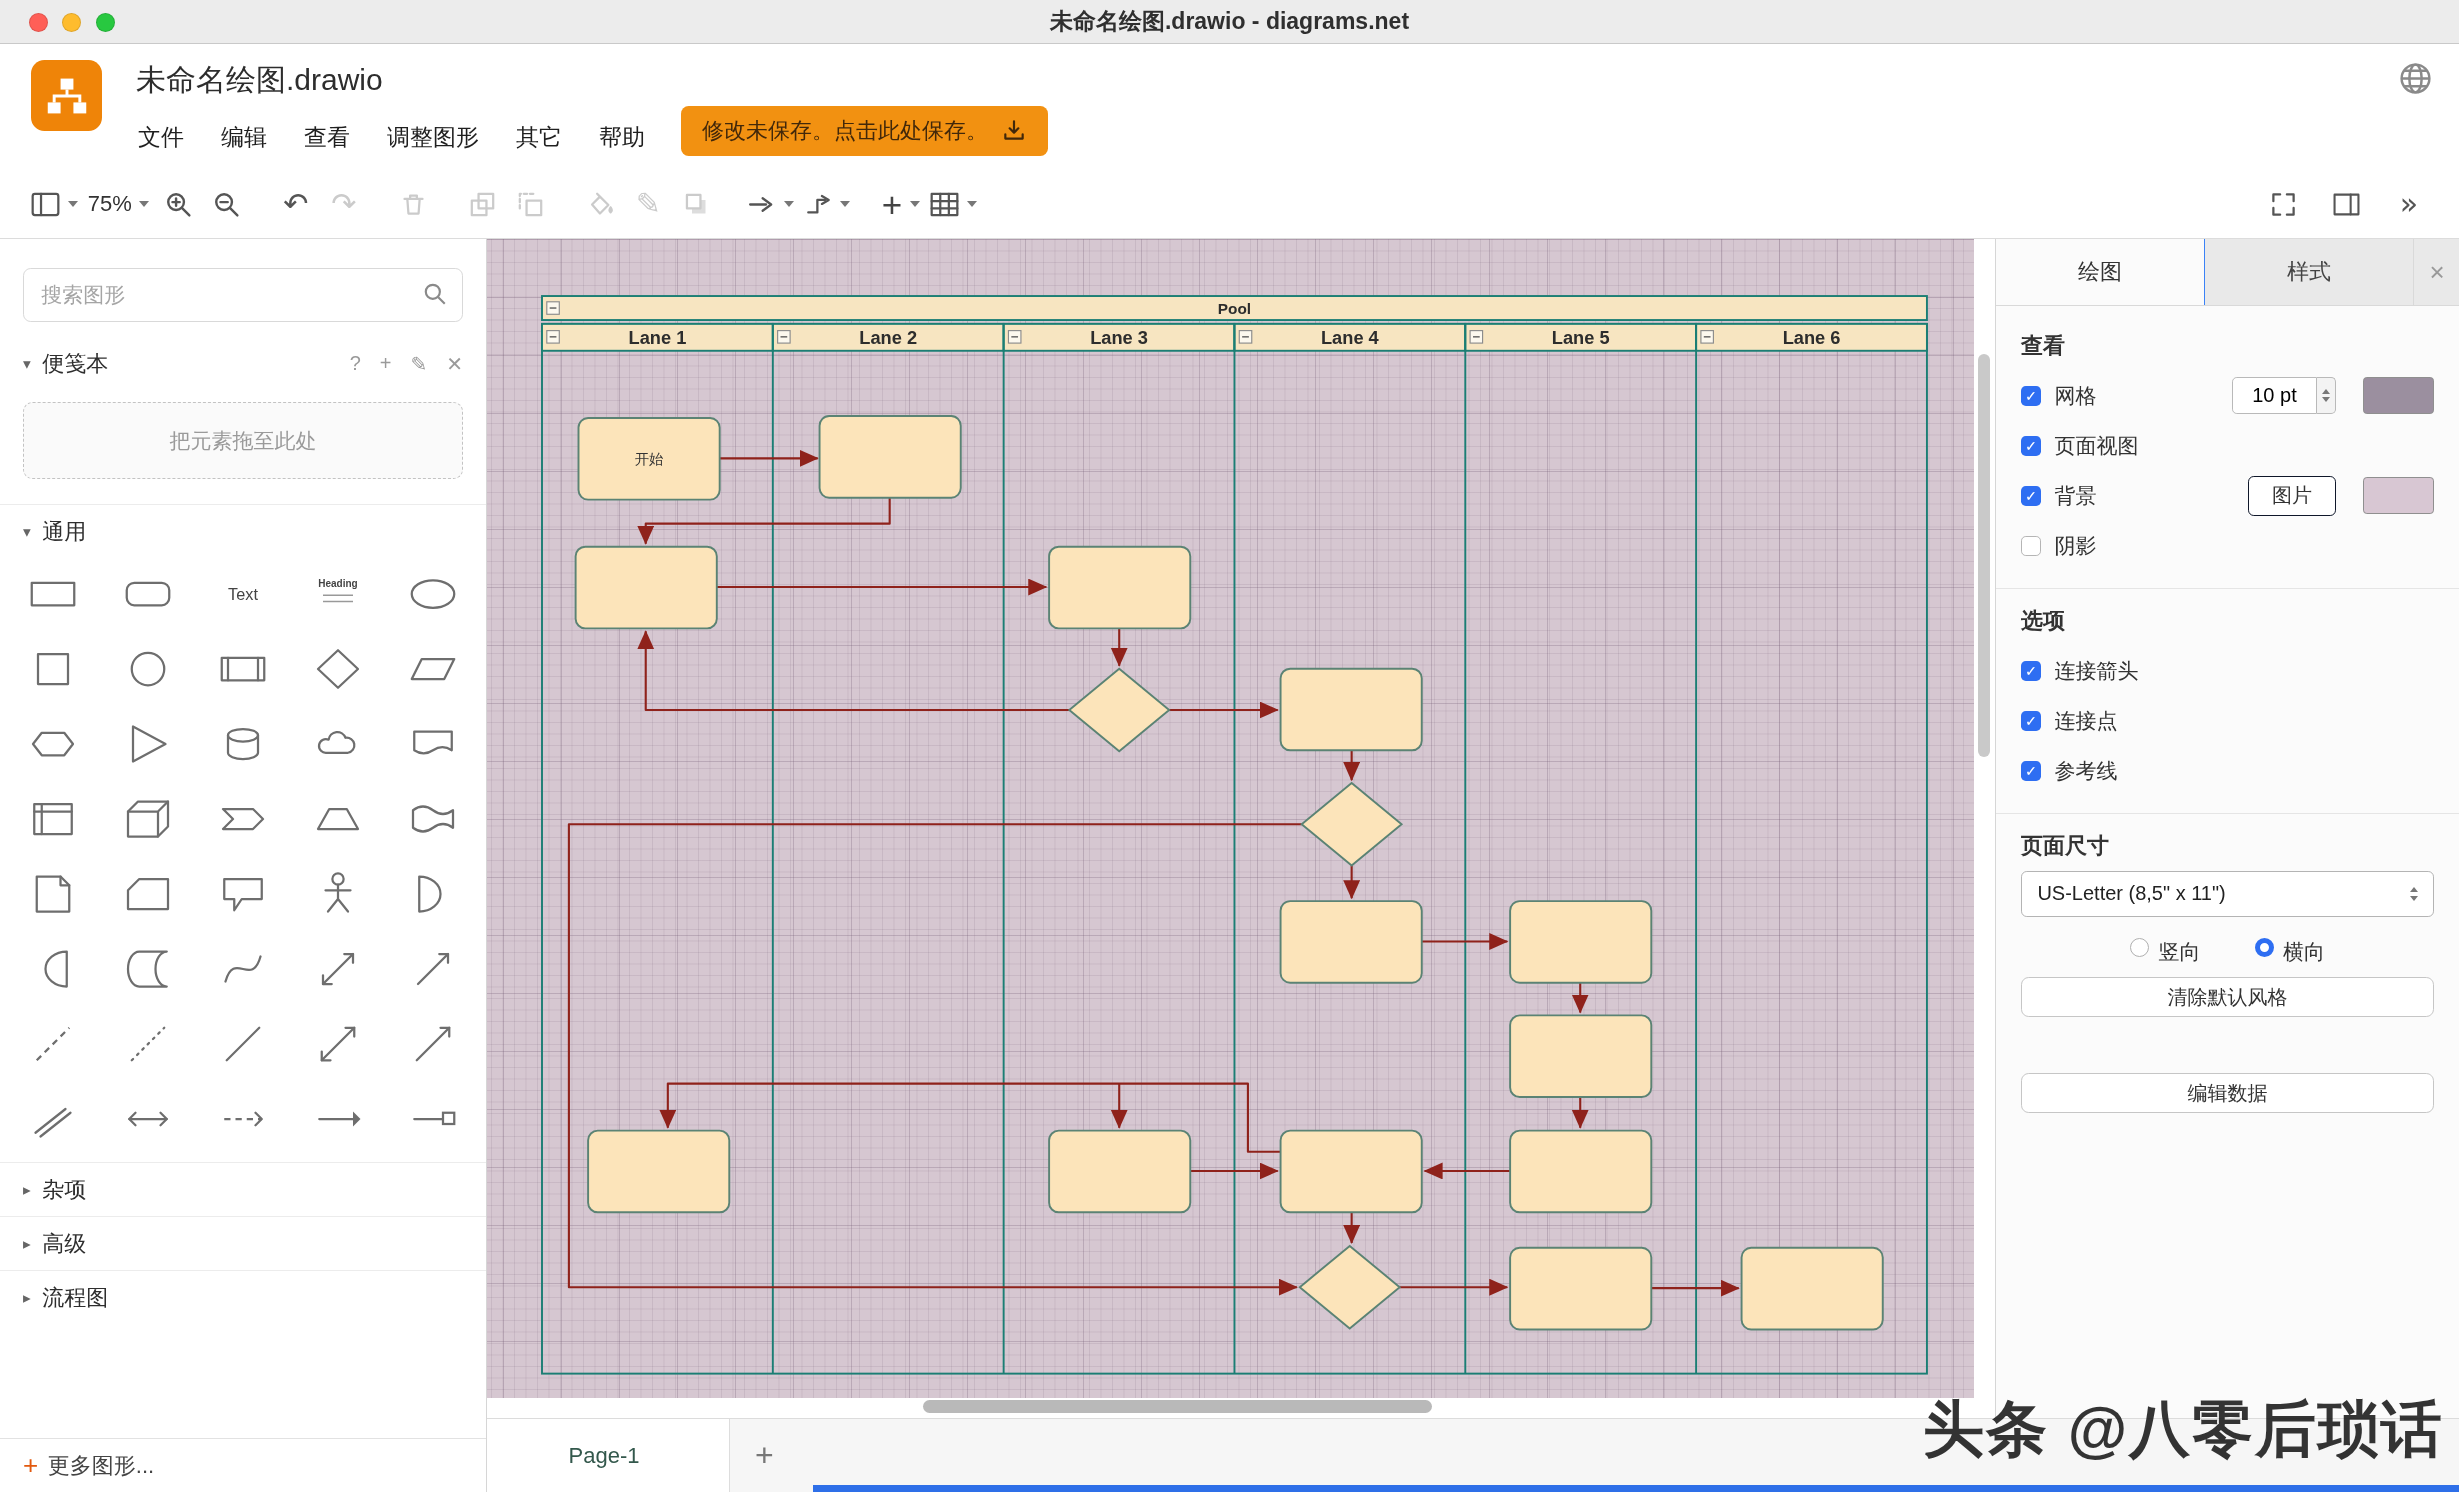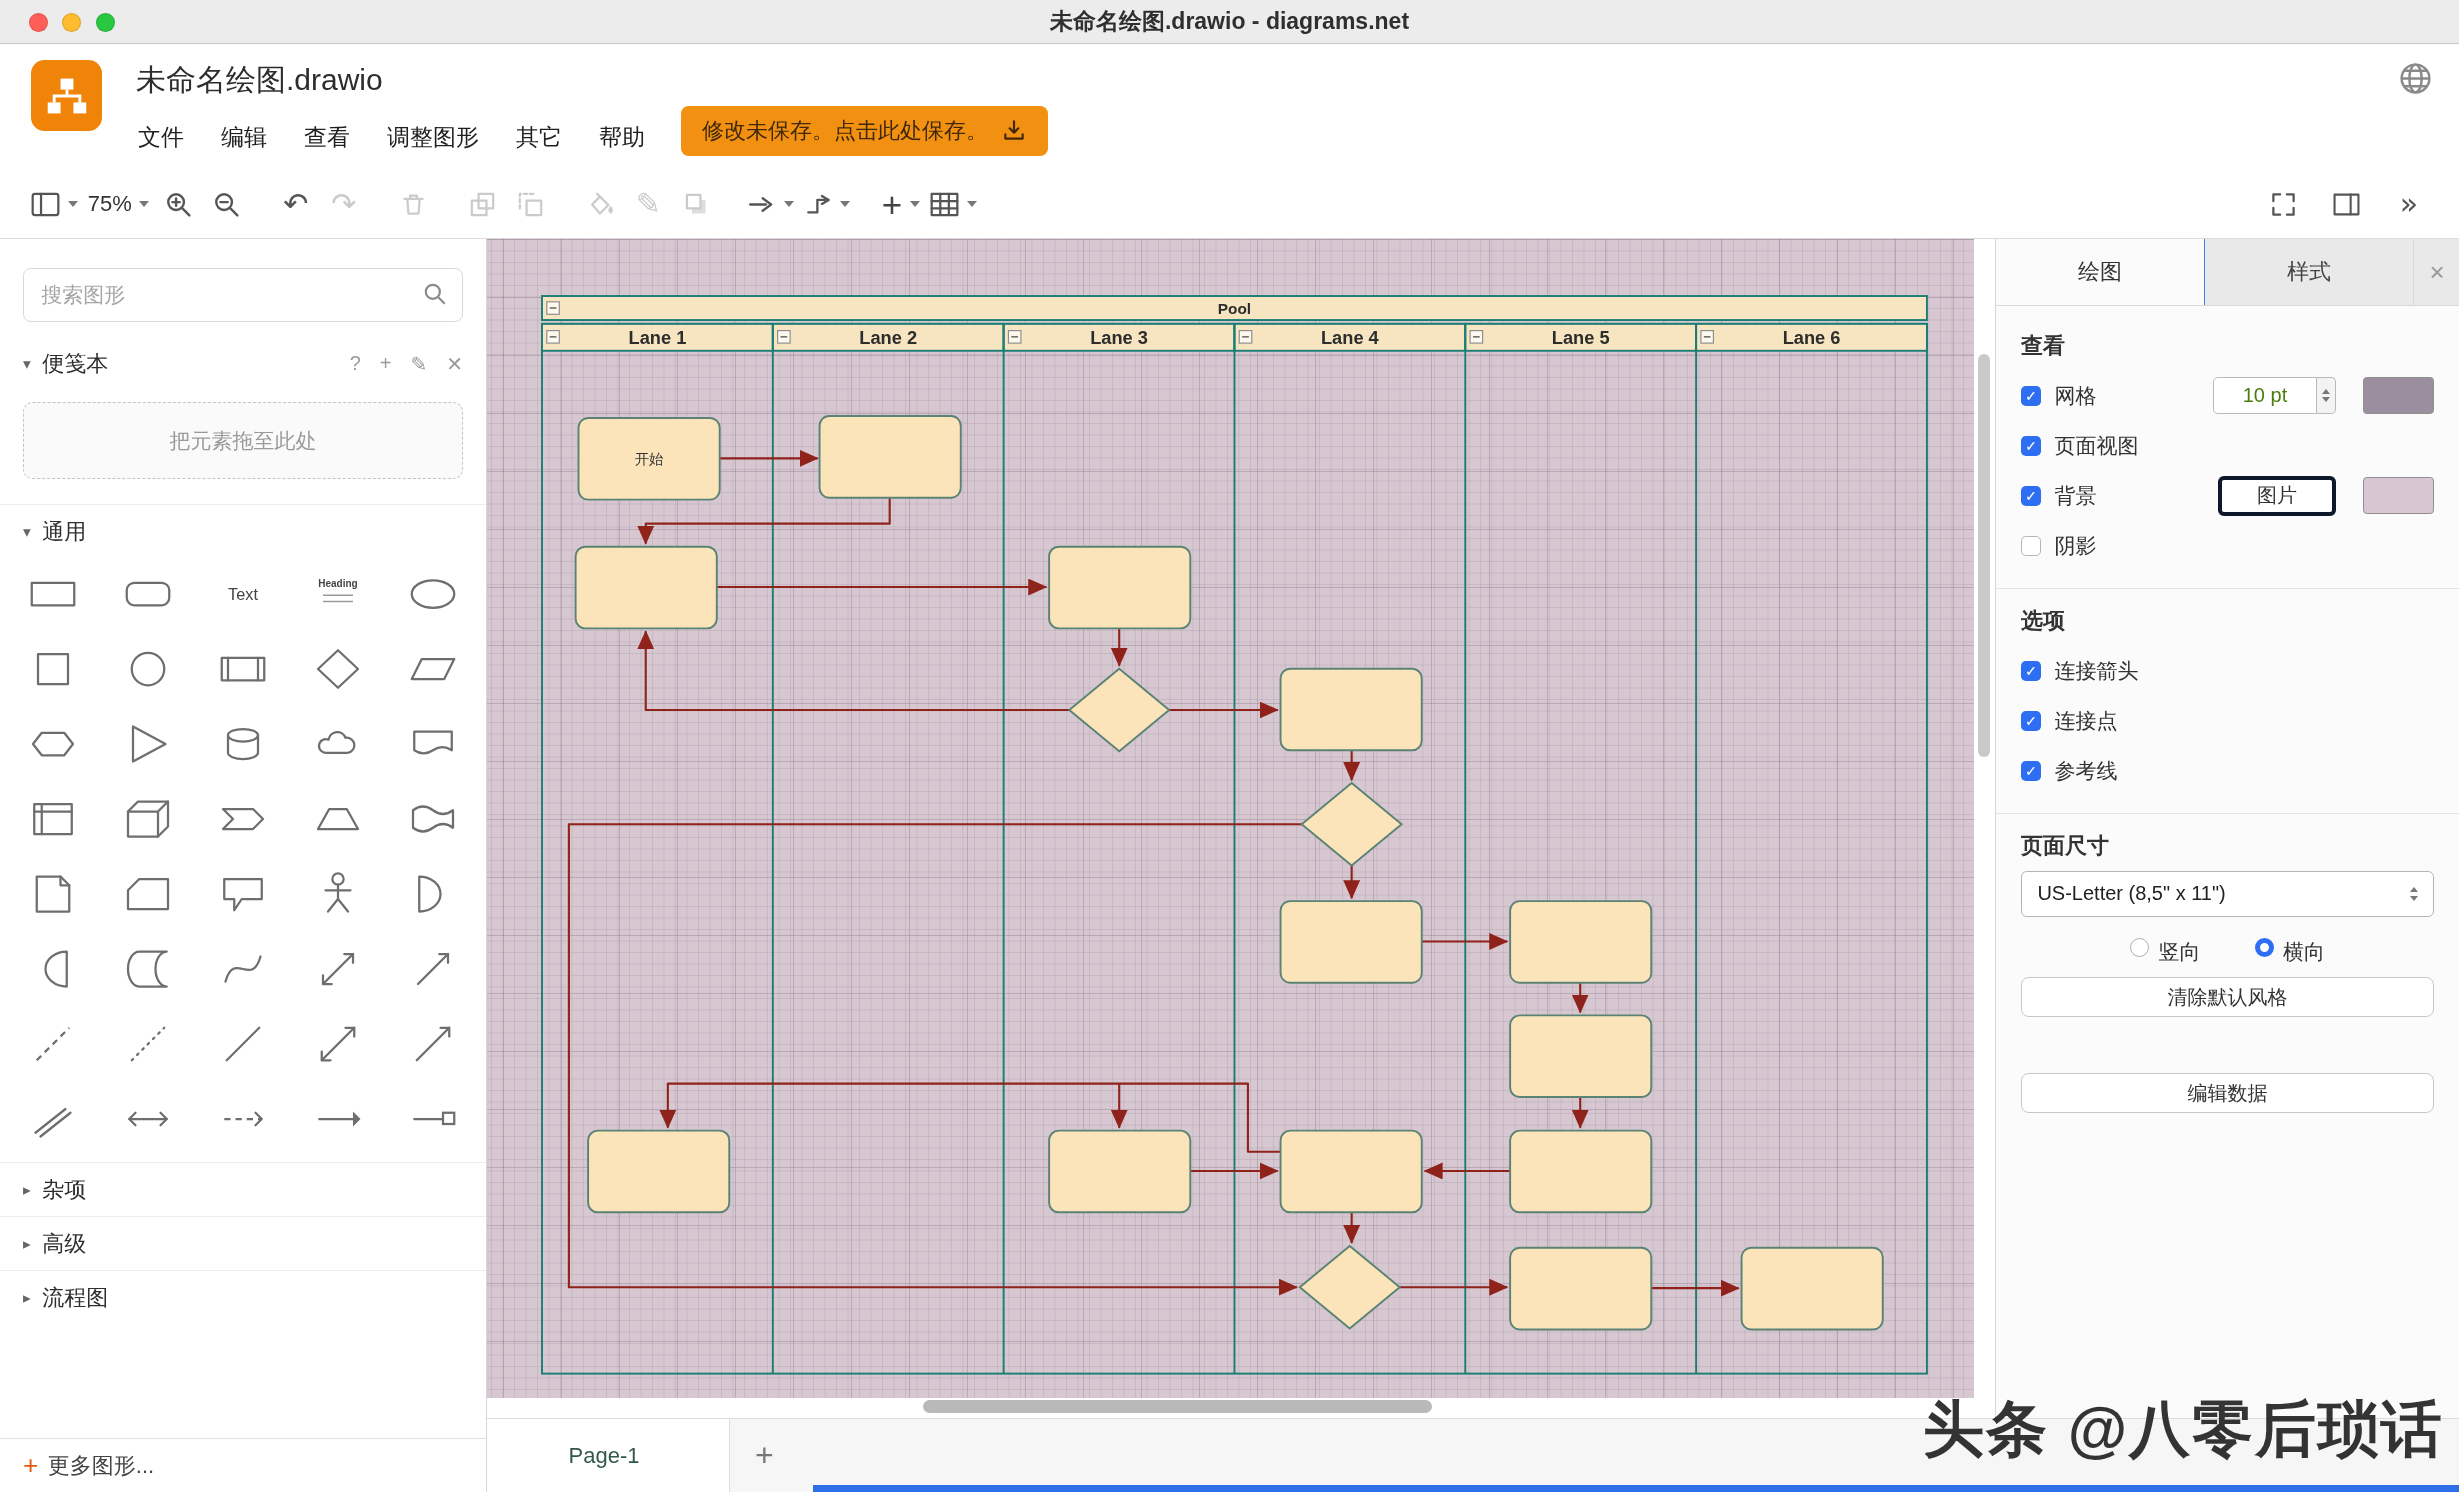--- a/index.html
+++ b/index.html
@@ -96,30 +96,30 @@
   .ptab-close{margin-left:auto;width:44px;display:flex;align-items:center;justify-content:center;
     color:#999;font-size:26px;}
   .panel-body{padding-top:25px;}
   .panel h3{font-size:22px;font-weight:bold;color:#333;margin:0 25px 9.6px;}
   .row{display:flex;align-items:center;padding:0 25px;height:50px;font-size:21px;color:#333;}
   .cb{width:20px;height:20px;border-radius:4.8px;margin-right:13.4px;flex:none;display:flex;
     align-items:center;justify-content:center;}
   .cb.on{background:#2e6ef2;color:#fff;font-size:14.4px;}
   .cb.off{background:#fff;border:1.9px solid #b5b5b5;}
   .spacer{flex:1;}
-  .numbox{width:104px;height:37px;border:1px solid #b9b9b9;border-radius:4.8px 0 0 4.8px;background:#fff;
-    display:flex;align-items:center;justify-content:center;font-size:20px;color:#4d7c0f;}
+  .numbox{width:85px;height:37px;border:1px solid #b9b9b9;border-radius:4.8px 0 0 4.8px;background:#fff;
+    display:flex;align-items:center;justify-content:center;font-size:20px;color:#000000;}
   .stepper{width:19px;height:37px;border:1px solid #b9b9b9;border-left:none;border-radius:0 4.8px 4.8px 0;
     background:#f3f3f3;display:flex;flex-direction:column;align-items:center;justify-content:center;gap:3.8px;}
   .arr-up{width:0;height:0;border-left:4.8px solid transparent;border-right:4.8px solid transparent;
     border-bottom:5.8px solid #777;}
   .arr-down{width:0;height:0;border-left:4.8px solid transparent;border-right:4.8px solid transparent;
     border-top:5.8px solid #777;}
   .swatch{width:71px;height:37px;border:1px solid #8f8f8f;border-radius:3.8px;margin-left:27px;flex:none;}
-  .imgbtn{height:40px;padding:0 35px;border:4px solid #0f172a;border-radius:5.8px;background:#fff;
+  .imgbtn{height:40px;padding:0 23px;border:1px solid #0f172a;border-radius:5.8px;background:#fff;
     font-size:20px;color:#333;display:flex;align-items:center;}
   .divider{height:1px;background:#e5e5e5;margin:17.3px 0;}
   .pselect{margin:5.8px 25px 0;height:46px;border:1px solid #b4b4b4;border-radius:5.8px;background:#fff;
     display:flex;align-items:center;padding:0 15.4px;font-size:20px;color:#222;}
   .dblcaret{margin-left:auto;display:flex;flex-direction:column;gap:3.8px;}
   .radio-row{display:flex;justify-content:center;gap:54px;margin-top:21px;font-size:21px;color:#333;}
   .radio-row label{display:flex;}
   .radio{width:19px;height:19px;border-radius:50%;border:1.9px solid #b0b0b0;margin-right:9.6px;background:#fff;flex:none;}
   .radio.on{border:5.8px solid #2e6ef2;}
   .pbtn{margin:11.5px 25px 0;height:40px;border:1px solid #c6c6c6;border-radius:7.7px;background:#fff;

